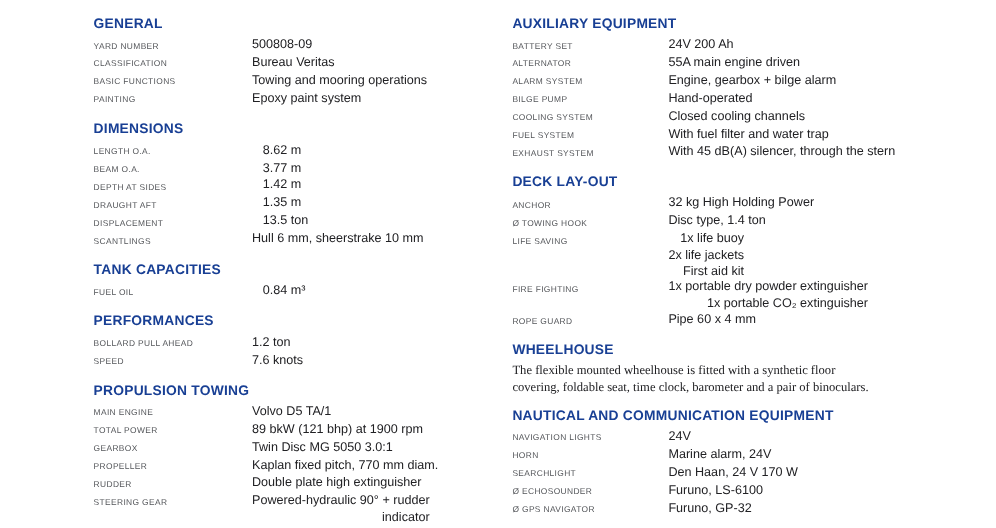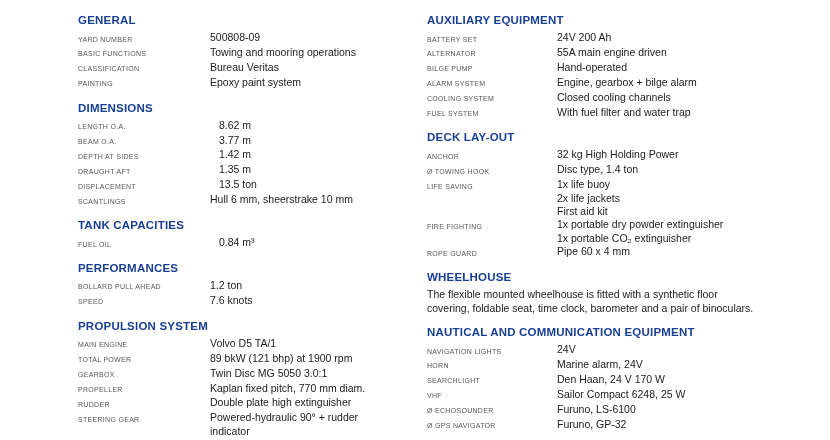--- a/index.html
+++ b/index.html
@@ -45,56 +45,58 @@
     color: var(--label, #54565a);
     white-space: nowrap;
   }
   #col-1 .label { flex-basis: 130px; }
 
   .value {
     font-size: 10.5px;
     line-height: 13.4px;
     color: var(--value, #212124);
     white-space: nowrap;
+    text-align: right;
   }
   .value.indent { padding-left: 9px; }
 
   .para {
     font-size: 10.5px;
     line-height: 13.4px;
     color: var(--value, #212124);
     white-space: nowrap;
+    font-family: Liberation Serif, serif;
   }
 </style>
 </head>
 <body>
 
 <div class="page" style="--bg: #ffffff; --heading: #183f94; --label: #54565a; --value: #212124;">
   <div class="col" id="col-0">
       <section>
         <h2>GENERAL</h2>
         <div class="row">
           <div class="label">YARD NUMBER</div>
           <div class="value">
             <div>500808-09</div>
           </div>
         </div>
         <div class="row">
+          <div class="label">CLASSIFICATION</div>
+          <div class="value">
+            <div>Bureau Veritas</div>
+          </div>
+        </div>
+        <div class="row">
           <div class="label">BASIC FUNCTIONS</div>
           <div class="value">
             <div>Towing and mooring operations</div>
           </div>
         </div>
         <div class="row">
-          <div class="label">CLASSIFICATION</div>
-          <div class="value">
-            <div>Bureau Veritas</div>
-          </div>
-        </div>
-        <div class="row">
           <div class="label">PAINTING</div>
           <div class="value">
             <div>Epoxy paint system</div>
           </div>
         </div>
       </section>
       <section>
         <h2>DIMENSIONS</h2>
         <div class="row">
           <div class="label">LENGTH O.A.</div>
@@ -151,21 +153,21 @@
           </div>
         </div>
         <div class="row">
           <div class="label">SPEED</div>
           <div class="value">
             <div>7.6 knots</div>
           </div>
         </div>
       </section>
       <section>
-        <h2>PROPULSION SYSTEM</h2>
+        <h2>PROPULSION TOWING</h2>
         <div class="row">
           <div class="label">MAIN ENGINE</div>
           <div class="value">
             <div>Volvo D5 TA/1</div>
           </div>
         </div>
         <div class="row">
           <div class="label">TOTAL POWER</div>
           <div class="value">
             <div>89 bkW (121 bhp) at 1900 rpm</div>
@@ -207,41 +209,47 @@
             <div>24V 200 Ah</div>
           </div>
         </div>
         <div class="row">
           <div class="label">ALTERNATOR</div>
           <div class="value">
             <div>55A main engine driven</div>
           </div>
         </div>
         <div class="row">
+          <div class="label">ALARM SYSTEM</div>
+          <div class="value">
+            <div>Engine, gearbox + bilge alarm</div>
+          </div>
+        </div>
+        <div class="row">
           <div class="label">BILGE PUMP</div>
           <div class="value">
             <div>Hand-operated</div>
           </div>
         </div>
         <div class="row">
-          <div class="label">ALARM SYSTEM</div>
-          <div class="value">
-            <div>Engine, gearbox + bilge alarm</div>
-          </div>
-        </div>
-        <div class="row">
           <div class="label">COOLING SYSTEM</div>
           <div class="value">
             <div>Closed cooling channels</div>
           </div>
         </div>
         <div class="row">
           <div class="label">FUEL SYSTEM</div>
           <div class="value">
             <div>With fuel filter and water trap</div>
+          </div>
+        </div>
+        <div class="row">
+          <div class="label">EXHAUST SYSTEM</div>
+          <div class="value">
+            <div>With 45 dB(A) silencer, through the stern</div>
           </div>
         </div>
       </section>
       <section>
         <h2>DECK LAY-OUT</h2>
         <div class="row">
           <div class="label">ANCHOR</div>
           <div class="value">
             <div>32 kg High Holding Power</div>
           </div>
@@ -295,26 +303,20 @@
             <div>Marine alarm, 24V</div>
           </div>
         </div>
         <div class="row">
           <div class="label">SEARCHLIGHT</div>
           <div class="value">
             <div>Den Haan, 24 V 170 W</div>
           </div>
         </div>
         <div class="row">
-          <div class="label">VHF</div>
-          <div class="value">
-            <div>Sailor Compact 6248, 25 W</div>
-          </div>
-        </div>
-        <div class="row">
           <div class="label">Ø ECHOSOUNDER</div>
           <div class="value">
             <div>Furuno, LS-6100</div>
           </div>
         </div>
         <div class="row">
           <div class="label">Ø GPS NAVIGATOR</div>
           <div class="value">
             <div>Furuno, GP-32</div>
           </div>

